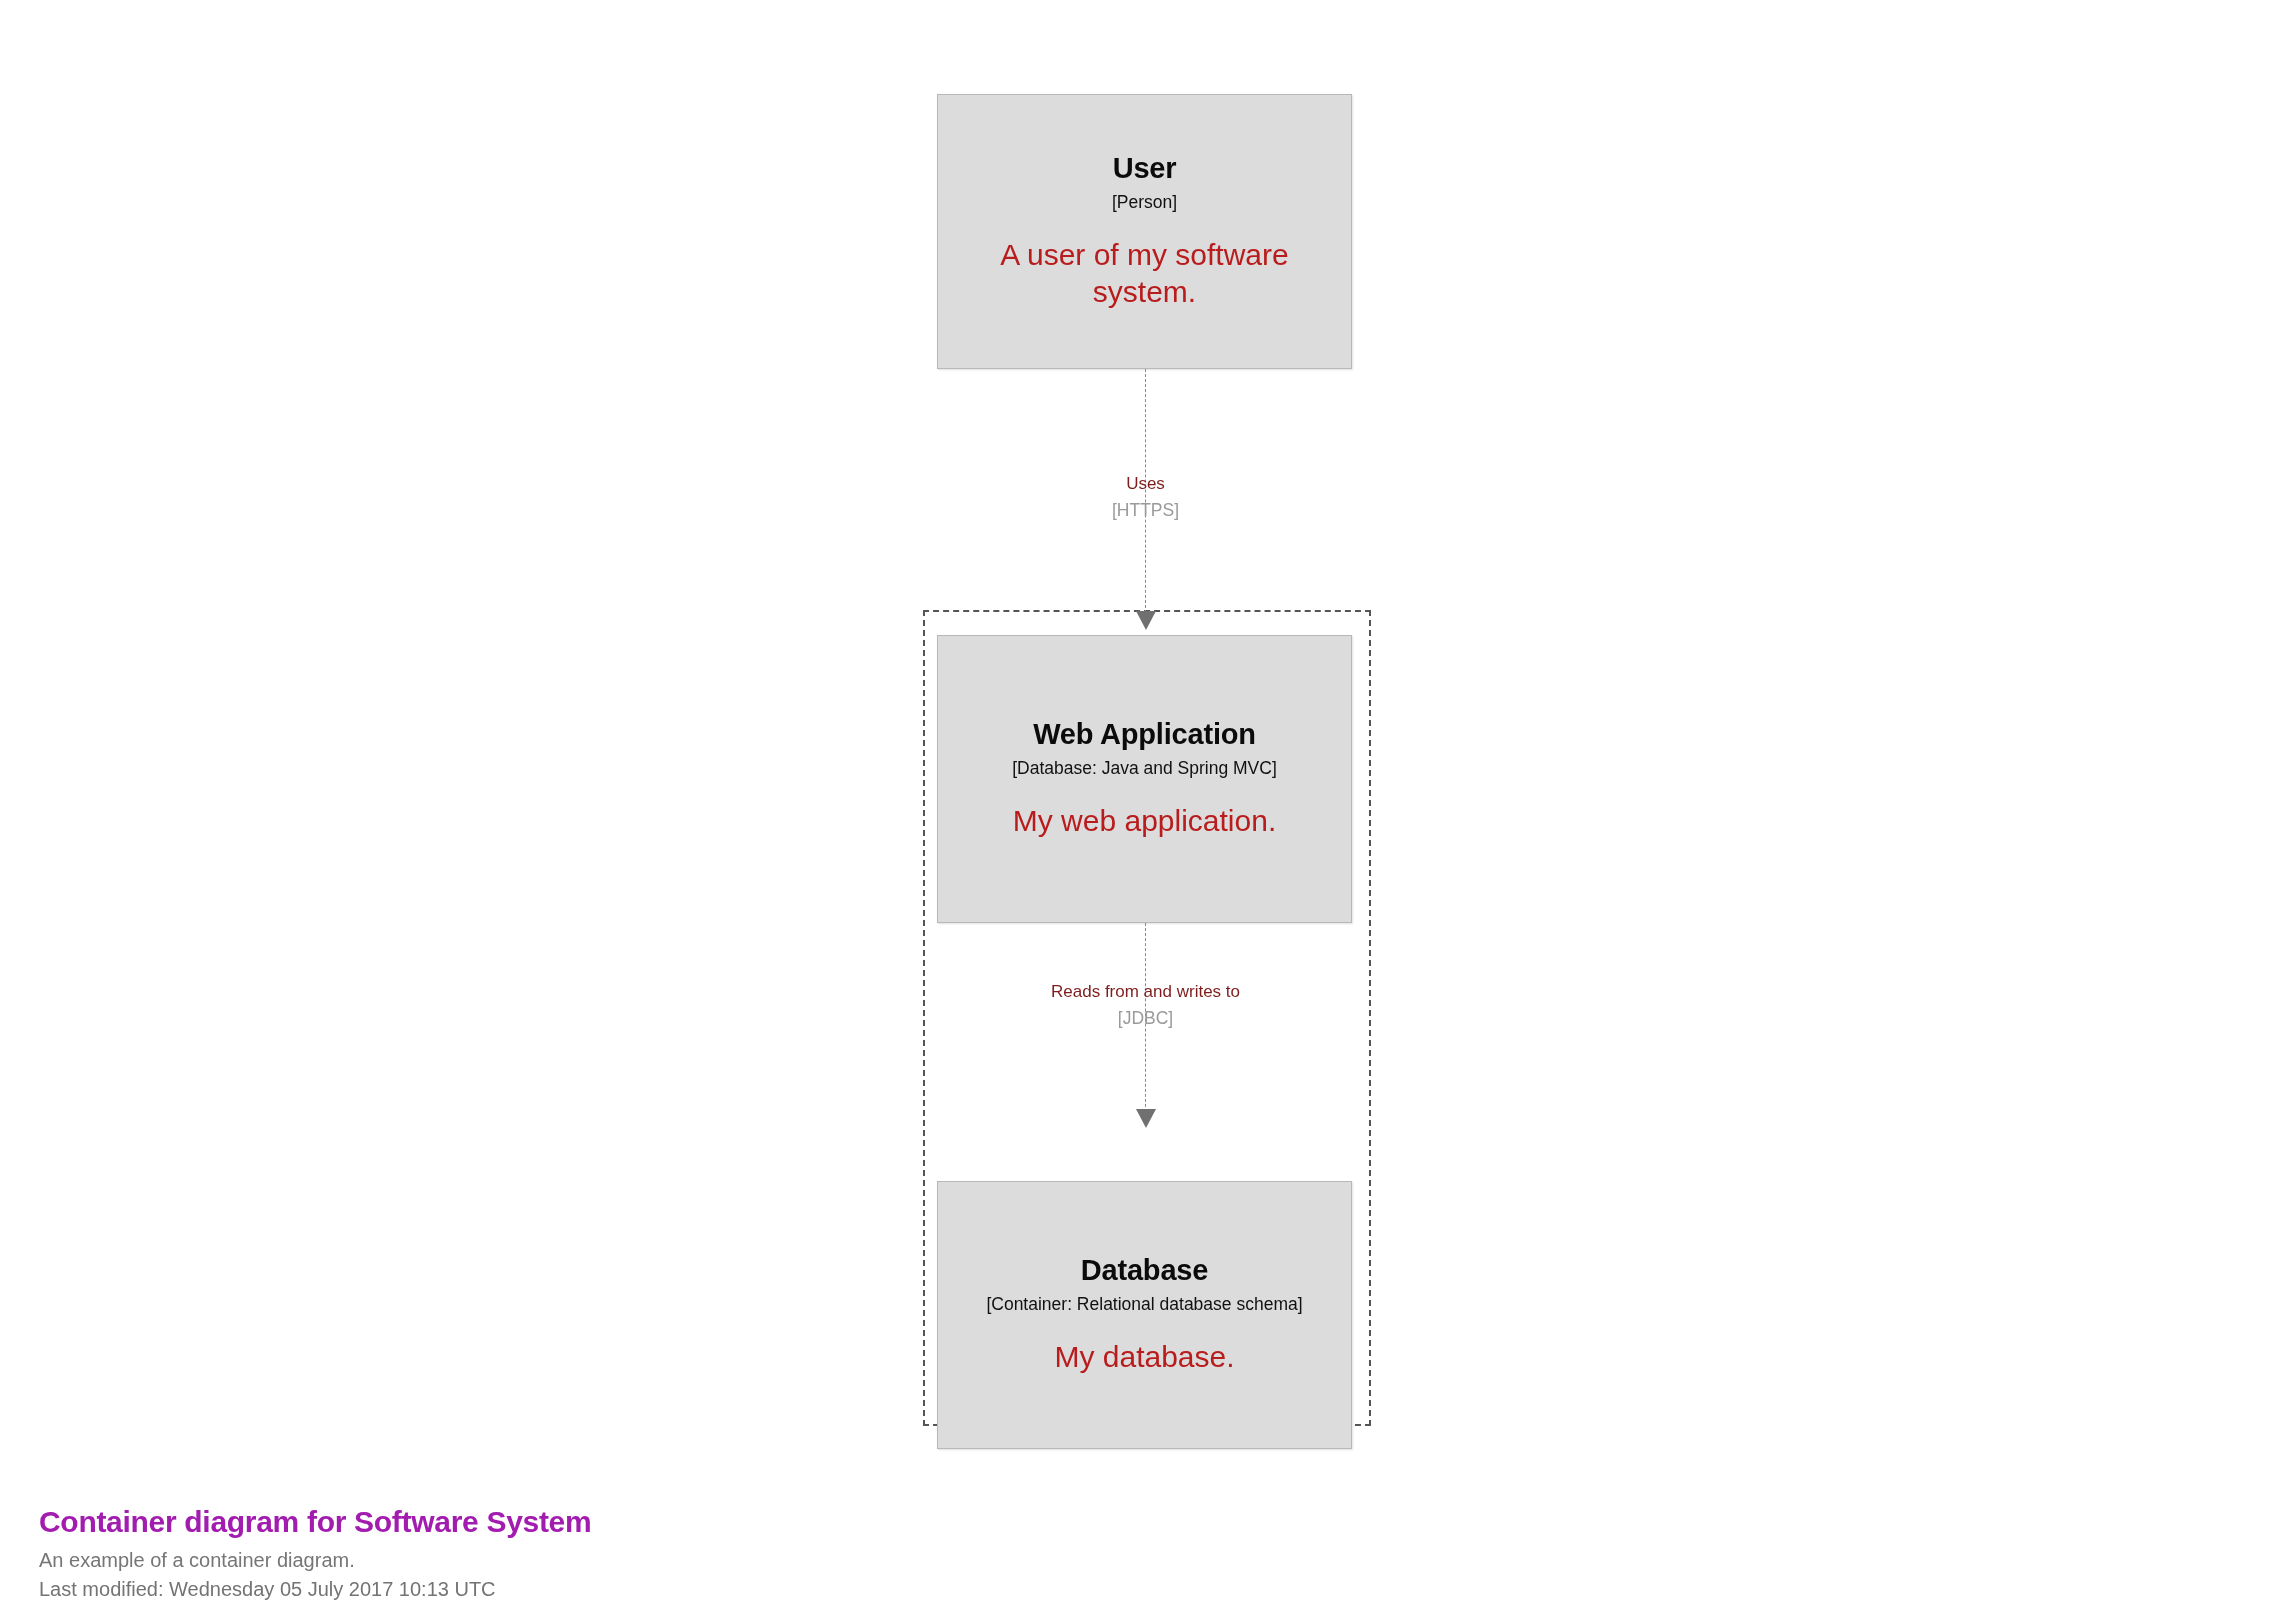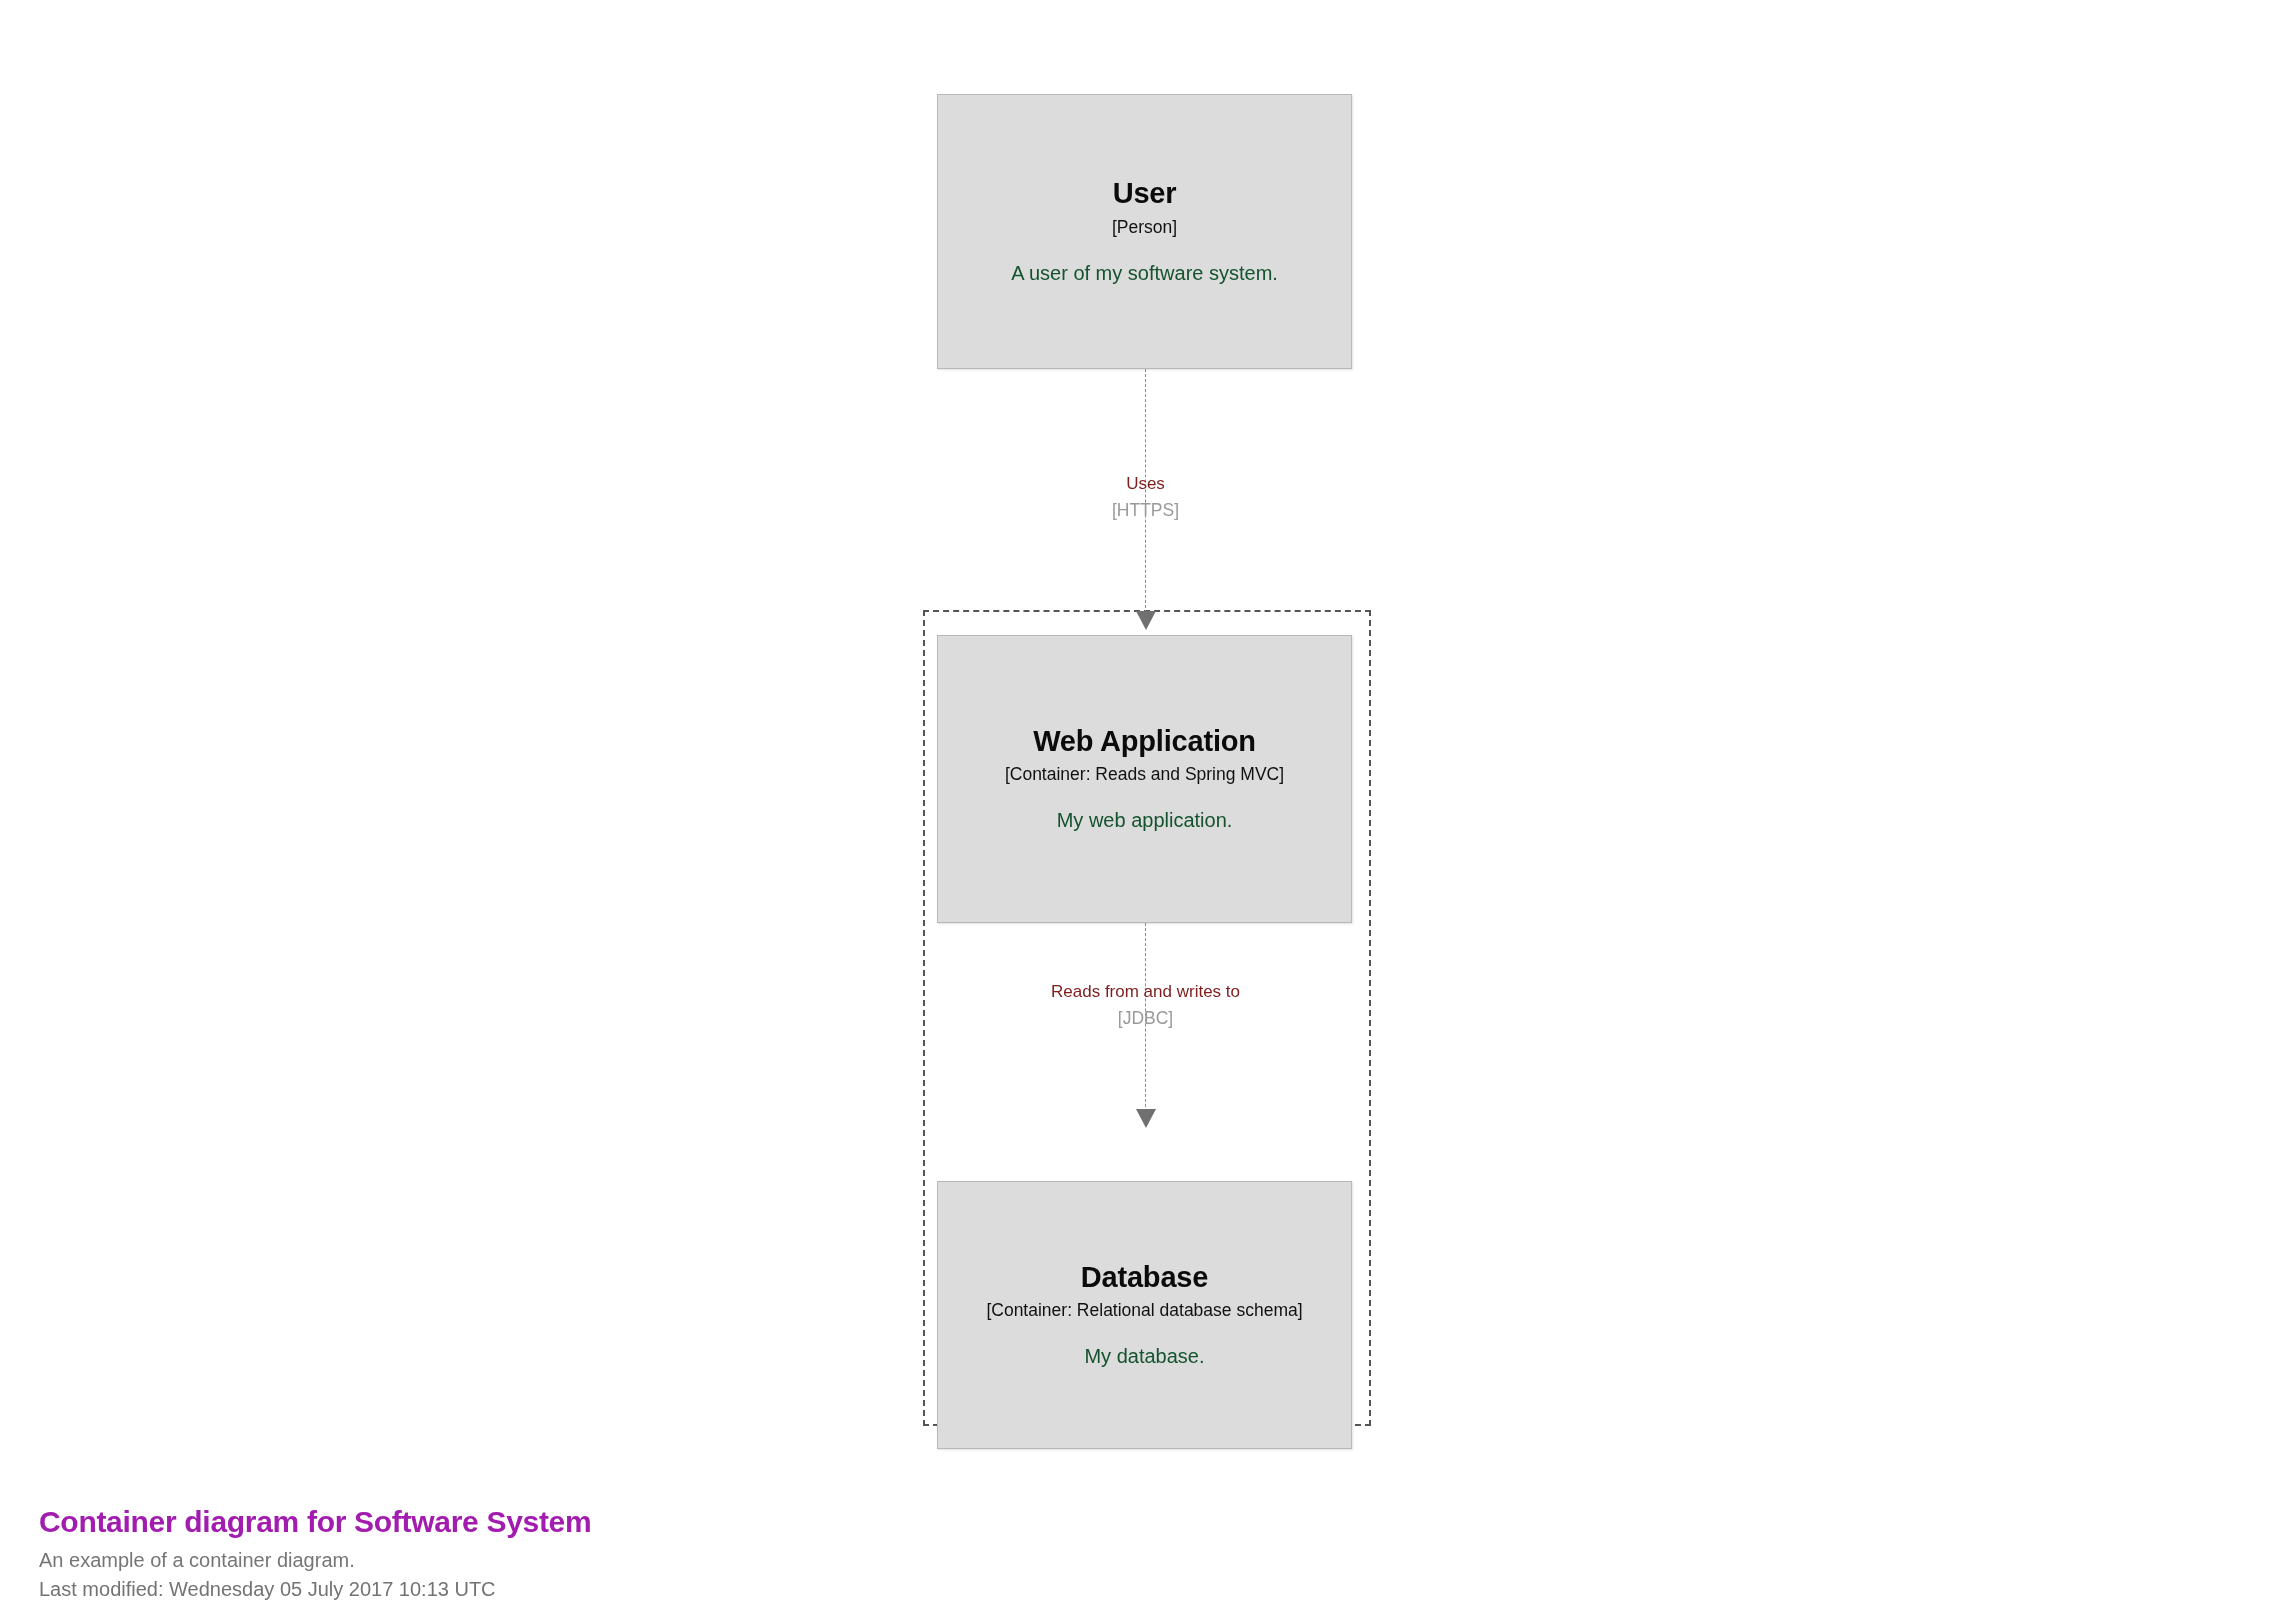--- a/index.html
+++ b/index.html
@@ -58,23 +58,23 @@
     letter-spacing: -0.2px;
   }
   .node-tech {
     font-size: 17.5px;
     font-weight: normal;
     color: #111111;
     margin-top: 6.5px;
     line-height: 1.2;
   }
   .node-desc {
-    font-size: 20px;
+    font-size: 30px;
     font-weight: normal;
-    color: #14532d;
+    color: #b91c1c;
     margin-top: 23px;
     line-height: 1.25;
   }
 
   #node-user        { left: 937px; top: 94px;  width: 415px; height: 275px; }
   #node-webapp      { left: 937px; top: 635px;  width: 415px; height: 288px; }
   #node-database    { left: 937px; top: 1140px; width: 415px; height: 268px; margin-top: 41px; }
 
   
   .rel-line {
@@ -157,21 +157,21 @@
 
   <div class="rel-line" id="rel1-line"></div>
   <div class="arrowhead" id="rel1-arrow"></div>
   <div class="rel-label" id="rel1-label">
     <div class="rel-desc">Uses</div>
     <div class="rel-tech">[HTTPS]</div>
   </div>
 
   <div class="node" id="node-webapp">
     <div class="node-name">Web Application</div>
-    <div class="node-tech">[Container: Reads and Spring MVC]</div>
+    <div class="node-tech">[Database: Java and Spring MVC]</div>
     <div class="node-desc">My web application.</div>
   </div>
 
   <div class="rel-line" id="rel2-line"></div>
   <div class="arrowhead" id="rel2-arrow"></div>
   <div class="rel-label" id="rel2-label">
     <div class="rel-desc">Reads from and writes to</div>
     <div class="rel-tech">[JDBC]</div>
   </div>
 

